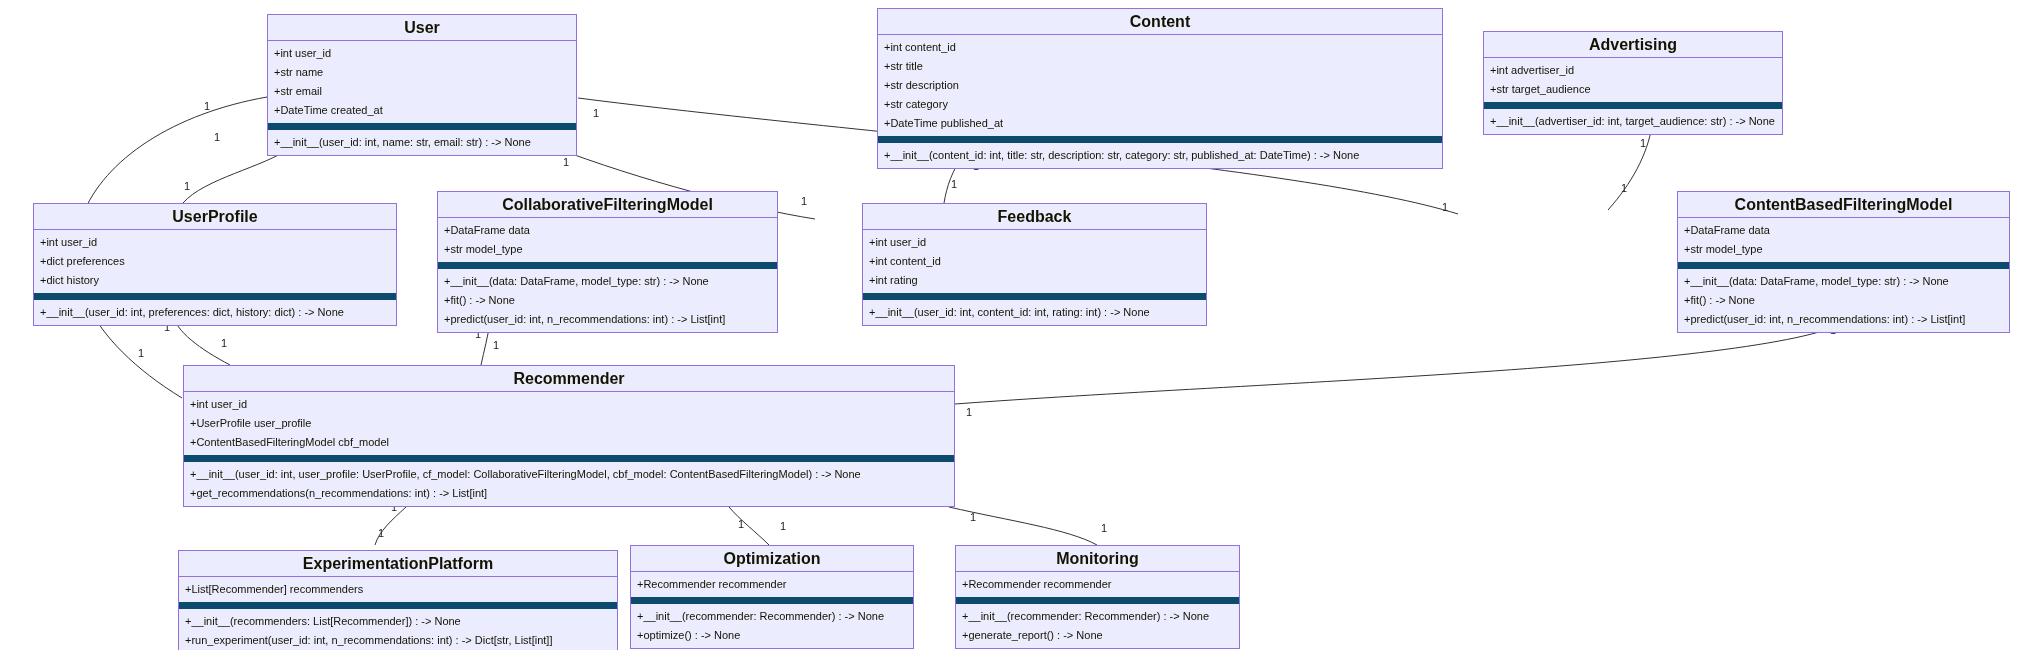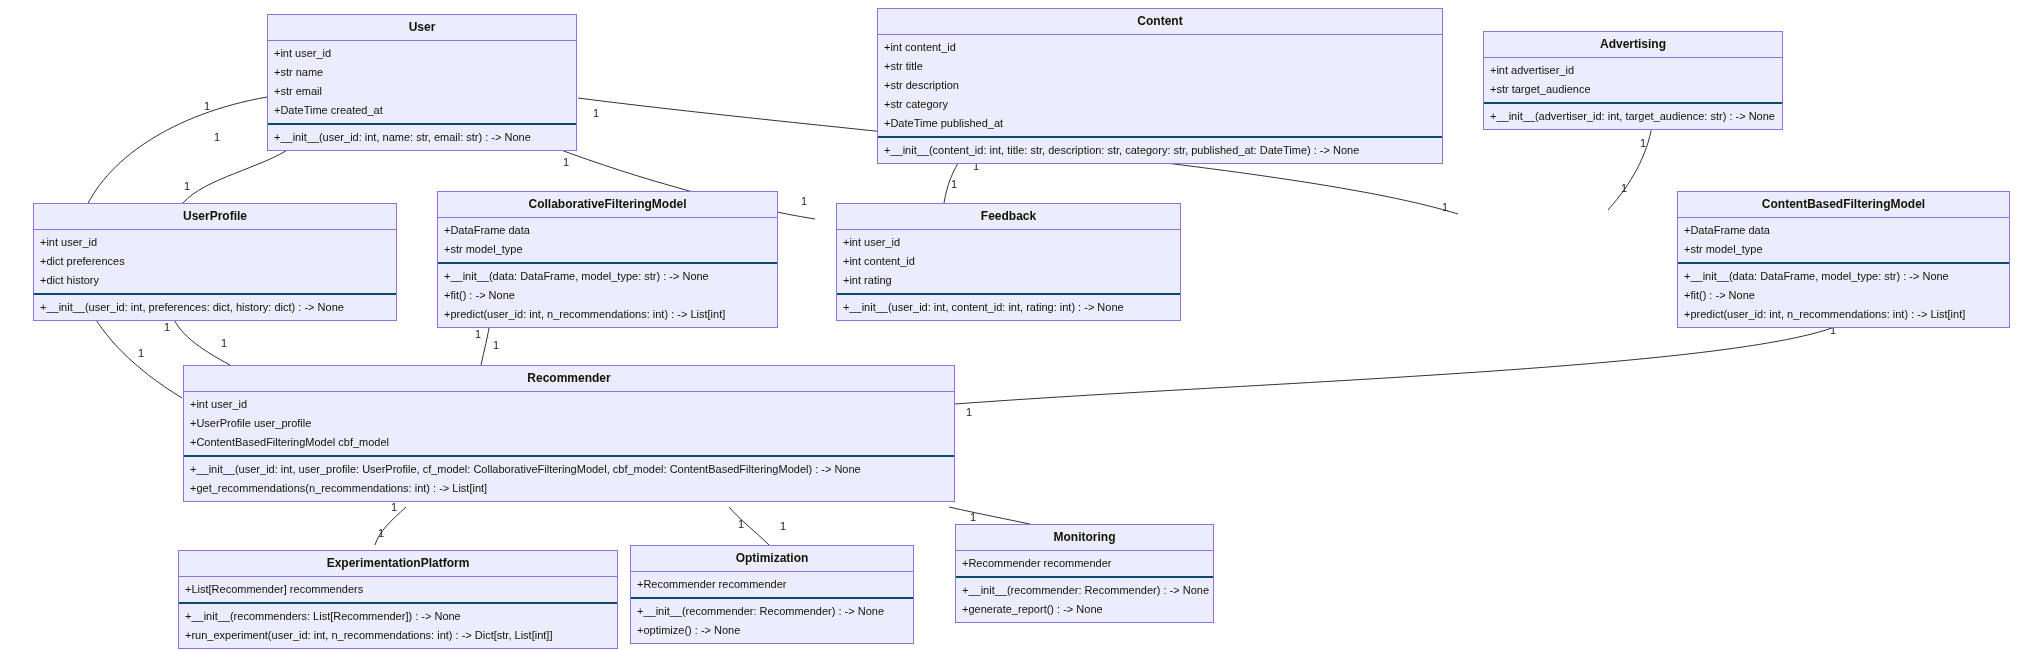--- a/index.html
+++ b/index.html
@@ -18,27 +18,27 @@
     position:absolute;
     background:#ECECFF;
     border:1px solid #9370DB;
     box-sizing:border-box;
     font-size:11px;
     line-height:19px;
   }
   .class-title{
     text-align:center;
     font-weight:bold;
-    font-size:12px;
+    font-size:16px;
     padding:3px 4px;
     border-bottom:1px solid #9370DB;
     white-space:nowrap;
     overflow:hidden;
   }
-  .class-attrs{padding:3px 6px;border-bottom:2px solid #0c4a6e;}
+  .class-attrs{padding:3px 6px;border-bottom:7px solid #0c4a6e;}
   .class-methods{padding:3px 6px;}
   .member{white-space:nowrap;}
 </style>
 </head>
 <body>
 
 <div id="diagram">
   <svg id="edge-layer" viewBox="0 0 2032 650" xmlns="http://www.w3.org/2000/svg">
       <path d="M292,147 C262,168 205,178 183,203" class="edge-path"></path>
       <text x="214" y="141" class="mult-label">1</text>
@@ -129,21 +129,21 @@
       <div class="class-attrs">
         <div class="member">+DataFrame data</div>
         <div class="member">+str model_type</div>
       </div>
       <div class="class-methods">
         <div class="member">+__init__(data: DataFrame, model_type: str) : -&gt; None</div>
         <div class="member">+fit() : -&gt; None</div>
         <div class="member">+predict(user_id: int, n_recommendations: int) : -&gt; List[int]</div>
       </div>
     </div>
-    <div class="class-box" style="left: 836px; top: 203px; width: 345px;">
+    <div class="class-box" style="left: 862px; top: 203px; width: 345px;">
       <div class="class-title">Feedback</div>
       <div class="class-attrs">
         <div class="member">+int user_id</div>
         <div class="member">+int content_id</div>
         <div class="member">+int rating</div>
       </div>
       <div class="class-methods">
         <div class="member">+__init__(user_id: int, content_id: int, rating: int) : -&gt; None</div>
       </div>
     </div>
@@ -184,21 +184,21 @@
     <div class="class-box" style="left: 630px; top: 545px; width: 284px;">
       <div class="class-title">Optimization</div>
       <div class="class-attrs">
         <div class="member">+Recommender recommender</div>
       </div>
       <div class="class-methods">
         <div class="member">+__init__(recommender: Recommender) : -&gt; None</div>
         <div class="member">+optimize() : -&gt; None</div>
       </div>
     </div>
-    <div class="class-box" style="left: 955px; top: 524px; width: 259px;">
+    <div class="class-box" style="left: 955px; top: 545px; width: 285px;">
       <div class="class-title">Monitoring</div>
       <div class="class-attrs">
         <div class="member">+Recommender recommender</div>
       </div>
       <div class="class-methods">
         <div class="member">+__init__(recommender: Recommender) : -&gt; None</div>
         <div class="member">+generate_report() : -&gt; None</div>
       </div>
     </div>
   </div>

